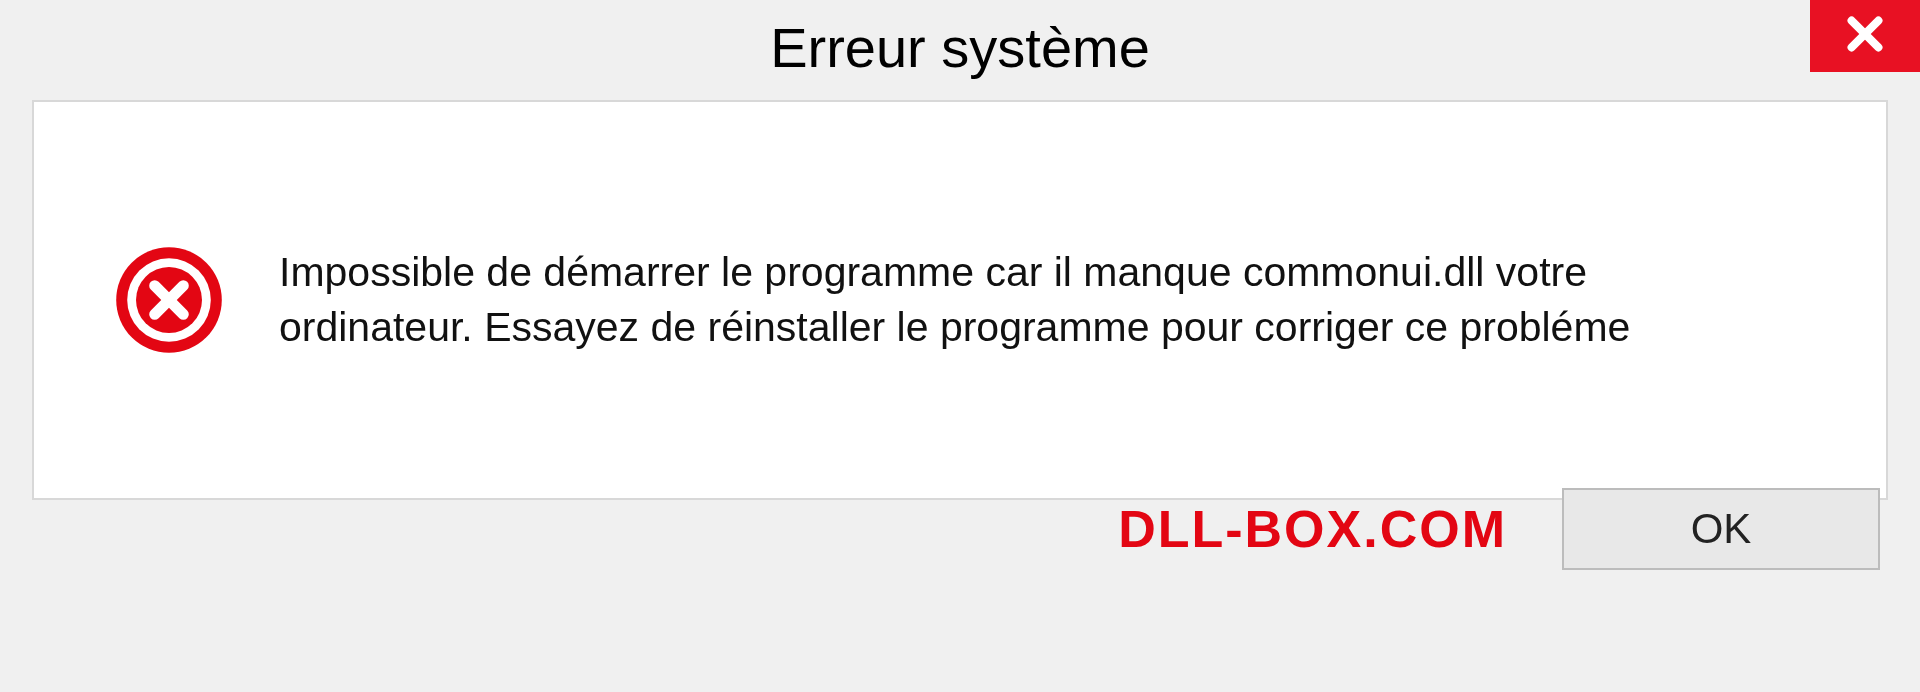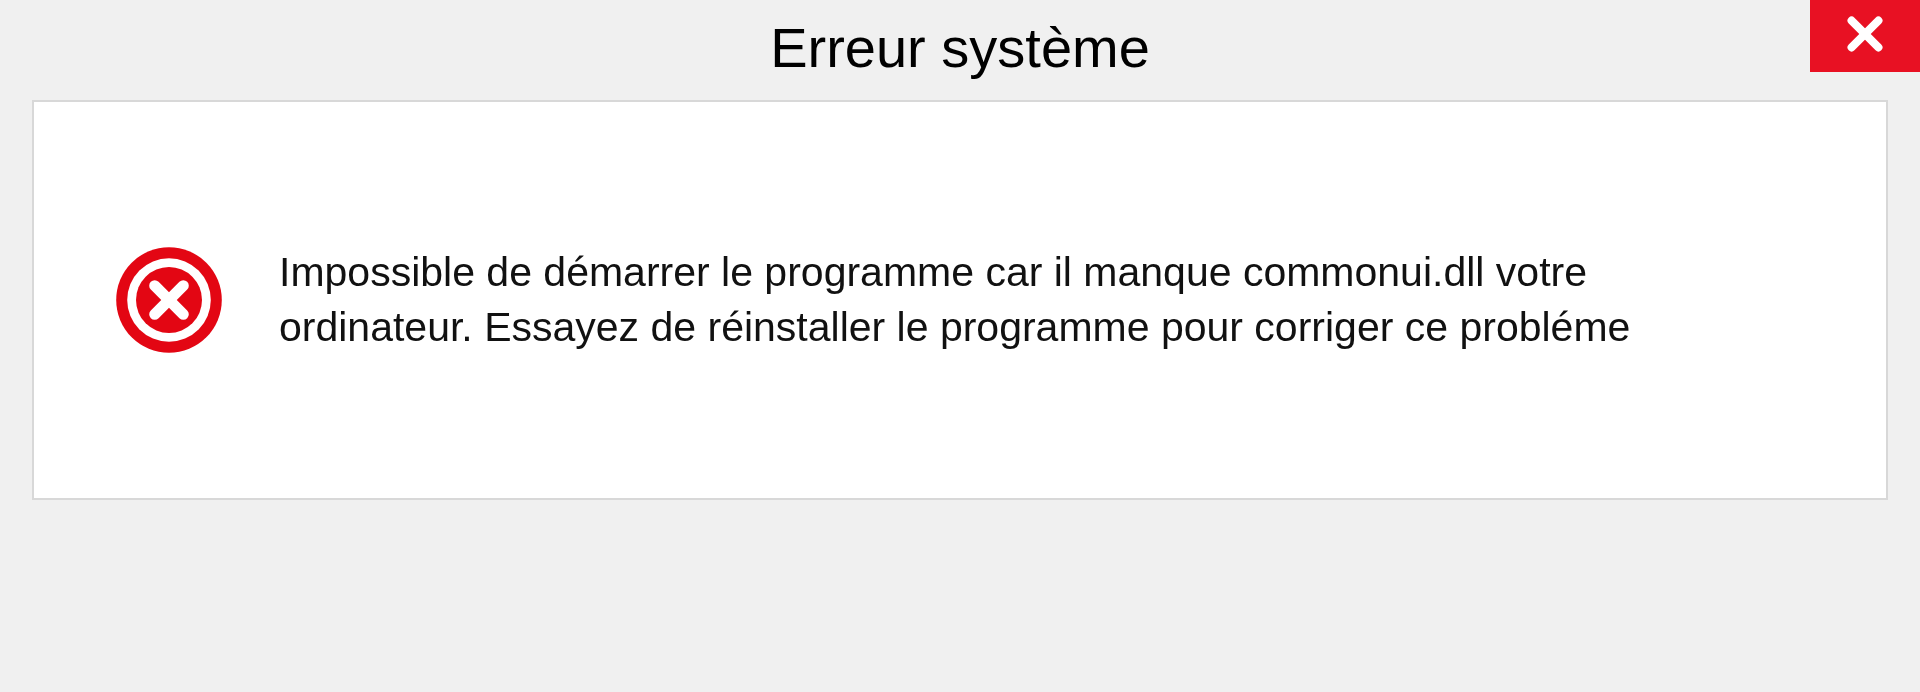--- a/index.html
+++ b/index.html
@@ -130,14 +130,20 @@
         <circle cx="50" cy="50" r="48" fill="#e30613"></circle>
         <circle cx="50" cy="50" r="38" fill="#ffffff"></circle>
         <circle cx="50" cy="50" r="30" fill="#e30613"></circle>
         <line x1="37" y1="37" x2="63" y2="63" stroke="#ffffff" stroke-width="10" stroke-linecap="round"></line>
         <line x1="63" y1="37" x2="37" y2="63" stroke="#ffffff" stroke-width="10" stroke-linecap="round"></line>
       </svg>
     </div>
     <div class="message-text">Impossible de démarrer le programme car il manque commonui.dll votre ordinateur. Essayez de réinstaller le programme pour corriger ce probléme</div>
   </div>
 
+  <div class="footer">
+    <div class="watermark">DLL-BOX.COM</div>
+    <div class="ok-button">
+      <span>OK</span>
+    </div>
+  </div>
 
 </div>
 
 </body></html>

